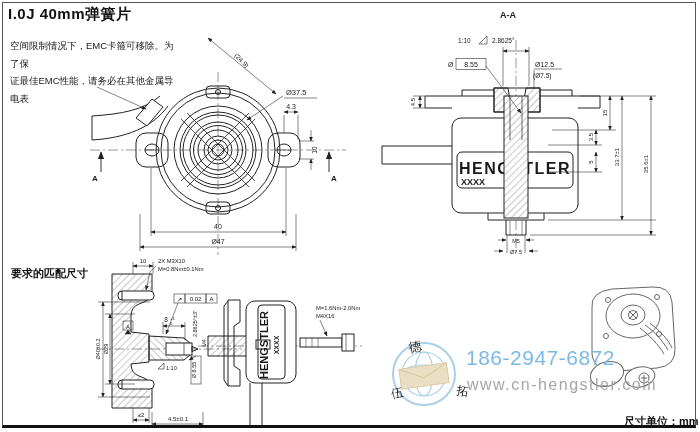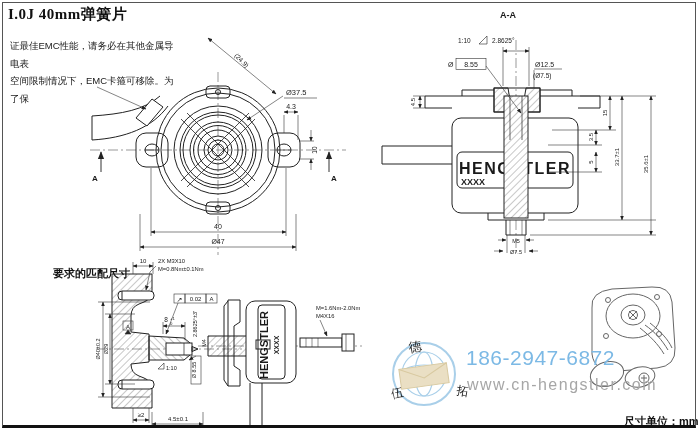--- a/index.html
+++ b/index.html
@@ -1,23 +1,23 @@
 <!DOCTYPE html>
 <html><head>
 <meta charset="utf-8">
 <style>
   html,body{margin:0;padding:0;background:#fff;}
   .page{position:relative;width:700px;height:432px;background:#ffffff;overflow:hidden;
         font-family:"Liberation Sans", sans-serif;color:#111;}
   .sheet-border{position:absolute;left:2px;top:2px;width:694px;height:426px;
         border:1px solid #555;border-bottom:3px solid #111;box-sizing:border-box;pointer-events:none;}
-  .title{position:absolute;left:8px;top:5px;font-size:15px;font-weight:bold;letter-spacing:.5px;font-family:Liberation Serif, serif;}
+  .title{position:absolute;left:8px;top:5px;font-size:15px;font-weight:bold;letter-spacing:.5px;}
   .note{position:absolute;left:10px;top:37px;width:172px;font-size:9.5px;line-height:17.5px;color:#1a1a1a;}
   .note .u{text-decoration:underline;}
-  .mating-title{position:absolute;left:11px;top:266px;font-size:11px;font-weight:bold;margin-left:42px;}
+  .mating-title{position:absolute;left:11px;top:266px;font-size:11px;font-weight:bold;}
   .unit{position:absolute;left:624px;top:414px;font-size:11px;font-weight:bold;}
   .wm-company{position:absolute;left:467px;top:346px;font-size:19px;font-weight:bold;letter-spacing:1px;}
   .wm-phone{position:absolute;left:466px;top:346px;font-size:21px;letter-spacing:.5px;}
   .wm-web{position:absolute;left:467px;top:376px;font-size:16px;letter-spacing:1.5px;}
   svg{position:absolute;left:0;top:0;}
   svg text{font-family:"Liberation Sans", sans-serif;fill:#1a1a1a;}
 </style>
 </head>
 <body>
 
@@ -317,22 +317,22 @@
       <polyline points="400,366 424,378 448,366" stroke="#d8c9a0"></polyline>
     </g>
   </g>
   <text x="416" y="351" font-size="13" fill="#58a06a" text-anchor="middle" transform="rotate(-10,416,351)">德</text>
   <text x="398" y="397" font-size="12" fill="#58a06a" text-anchor="middle" transform="rotate(-12,398,397)">伍</text>
   <text x="462" y="395" font-size="12" fill="#58a06a" text-anchor="middle" transform="rotate(10,462,395)">拓</text>
 </svg>
 
 <div class="title">I.0J 40mm弹簧片</div>
 <div class="note">
+  <div>空间限制情况下，EMC卡箍可移除。为了保</div>
   <div>证最佳EMC性能，请务必在其他金属导电表</div>
-  <div>空间限制情况下，EMC卡箍可移除。为了保</div>
 </div>
 <div class="mating-title">要求的匹配尺寸</div>
 
 <div class="wm-phone" style="color:#7cb9e5">186-2947-6872</div>
 <div class="wm-web" style="color:#a6a6a6">www.cn-hengstler.com</div>
 <div class="unit">尺寸单位：mm</div>
 
 <div class="sheet-border"></div>
 </div>
 

